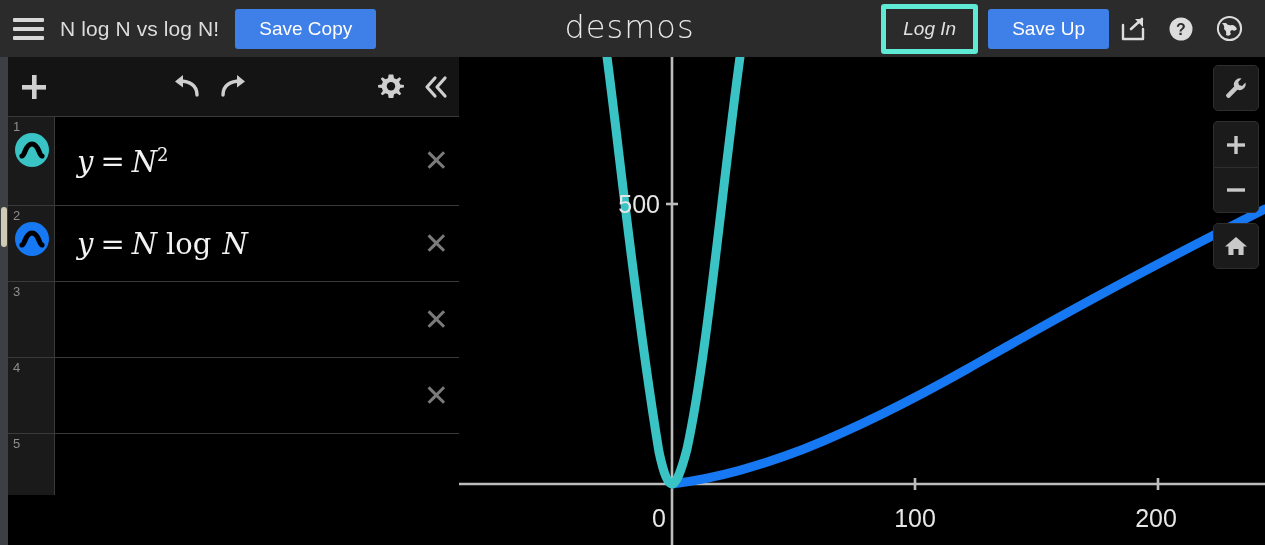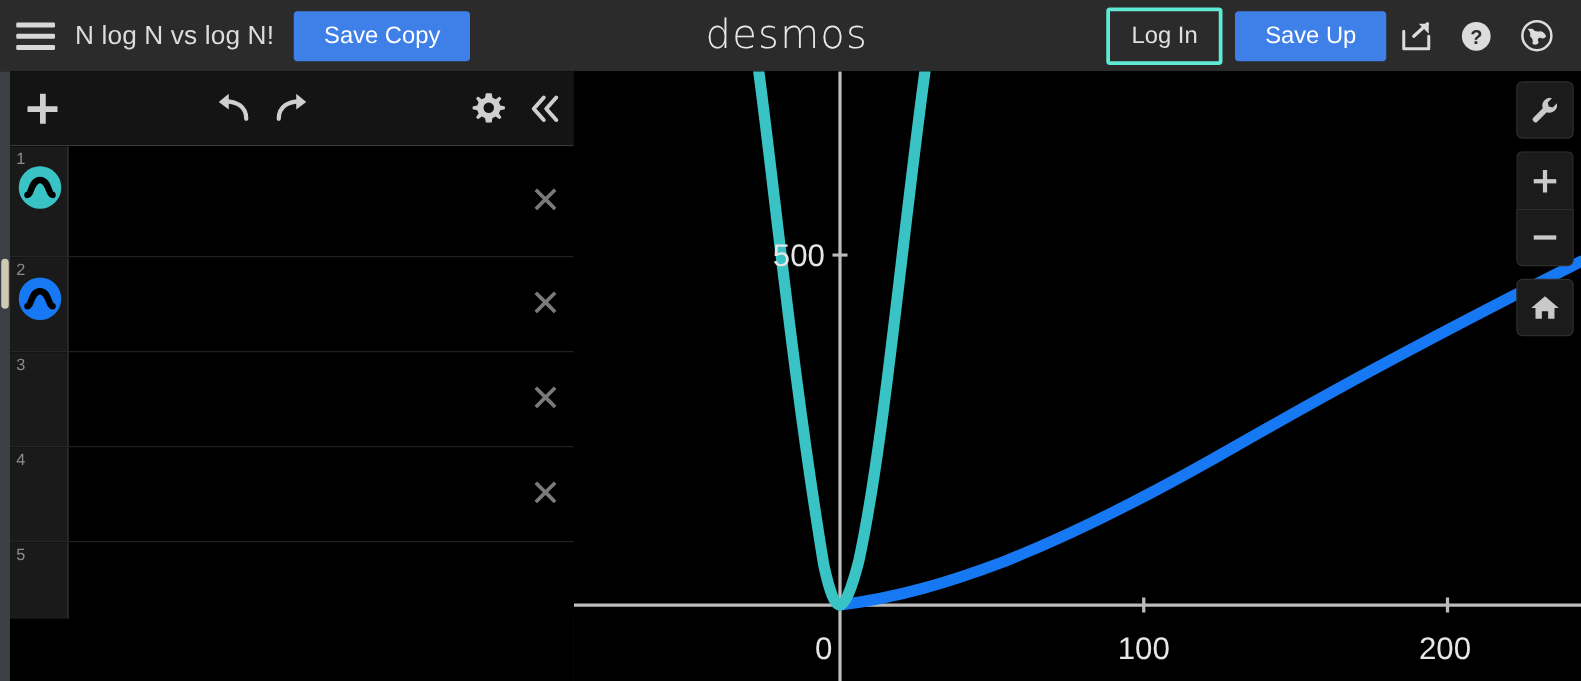--- a/index.html
+++ b/index.html
@@ -40,23 +40,23 @@
     text-align: center; color: #e8e8e8;
     font-size: 32px; letter-spacing: 1px; font-weight: 300;
     font-family: "DejaVu Sans", sans-serif;
     pointer-events: none;
   }
   #header-right {
     position: absolute; right: 12px; top: 0; height: 57px;
     display: flex; align-items: center; gap: 0;
   }
   #login-btn {
-    background: transparent; color: #e0e0e0; border: 3px solid #5eead4;
+    background: transparent; color: #e0e0e0; border: 5px solid #5eead4;
     border-radius: 3px; font-size: 19px; padding: 9px 17px;
-    font-family: "Liberation Sans", sans-serif; cursor: pointer;
+    font-family: "Liberation Sans", sans-serif; cursor: pointer; font-style: italic;
   }
   #signup-btn { margin-left: 10px; }
   .hicon {
     width: 48px; height: 57px; display: flex; align-items: center; justify-content: center;
     cursor: pointer;
   }
   .hicon svg { display: block; }
 
   
   #sidebar {
@@ -251,34 +251,36 @@
       <div class="expr-row" style="height:89px">
         <div class="expr-index-col">
           <span class="expr-num">1</span>
           <span class="expr-dot" style="background:#3ac3c5">
             <svg width="30" height="30" viewBox="0 0 30 30">
               <path d="M5 21 C8 21 8 9 15 9 C22 9 22 21 25 21" fill="none" stroke="#000" stroke-width="5.2" stroke-linecap="round"></path>
             </svg>
           </span>
         </div>
         <div class="expr-body">
+          <span class="math"><span>y</span><span class="op">=</span><span>N</span><sup>2</sup></span>
           <span class="row-close">✕</span>
         </div>
       </div>
 
       <div class="expr-row" style="height:76px">
         <div class="expr-index-col">
           <span class="expr-num">2</span>
           <span class="expr-dot" style="background:#1678f2">
             <svg width="30" height="30" viewBox="0 0 30 30">
               <path d="M5 21 C8 21 8 9 15 9 C22 9 22 21 25 21" fill="none" stroke="#000" stroke-width="5.2" stroke-linecap="round"></path>
             </svg>
           </span>
         </div>
         <div class="expr-body">
+          <span class="math"><span>y</span><span class="op">=</span><span>N</span><span class="fn" style="padding-left:9px">log</span><span style="padding-left:9px">N</span></span>
           <span class="row-close">✕</span>
         </div>
       </div>
 
       <div class="expr-row" style="height:76px">
         <div class="expr-index-col">
           <span class="expr-num">3</span>
         </div>
         <div class="expr-body">
           <span class="row-close">✕</span>

